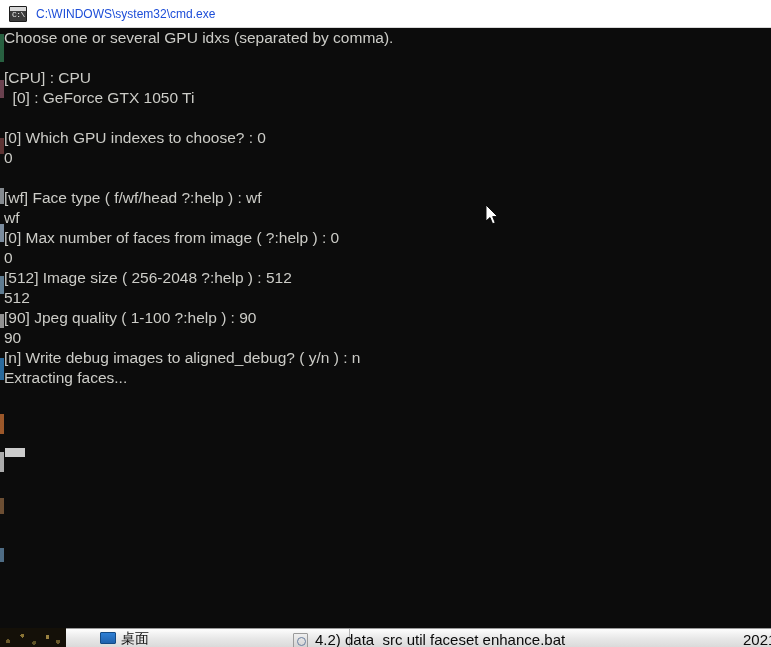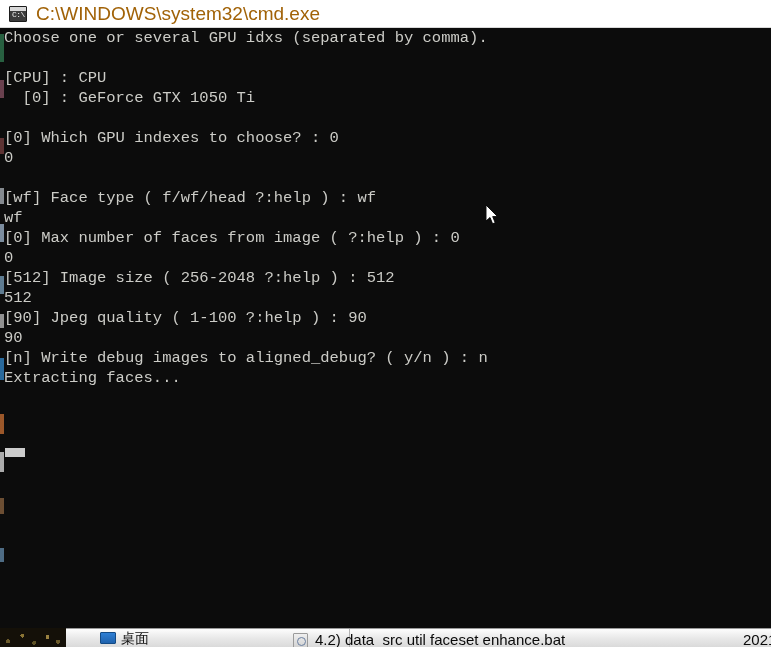--- a/index.html
+++ b/index.html
@@ -50,22 +50,22 @@
     position:absolute;
     left:2px; top:3px;
     font-family:"Liberation Mono", monospace;
     font-size:8px;
     line-height:10px;
     color:#f2f2f2;
     letter-spacing:-0.5px;
   }
   #titlebar-text {
     font-family:"Liberation Sans", sans-serif;
-    font-size:19px;
-    color:#a16207;
+    font-size:12px;
+    color:#1d4ed8;
     white-space:nowrap;
     line-height:28px;
   }
 
   
   #console {
     position:absolute;
     left:0; top:28px;
     width:771px; height:591px;
     background:#0c0c0c;
@@ -104,21 +104,21 @@
         #0c0c0c 486px,#0c0c0c 520px,
         #5a7d9a 520px,#5a7d9a 534px,
         #0c0c0c 534px,#0c0c0c 591px);
     opacity:0.85;
     pointer-events:none;
   }
 
   #console-text {
     position:absolute;
     left:4px; top:0;
-    font-family:Liberation Mono, monospace;
+    font-family:Liberation Sans, sans-serif;
     font-size:15.5px;
     line-height:20px;
     color:#ccccc7;
     white-space:pre;
     letter-spacing:0px;
   }
   #console-text .line { height:20px; }
   #console-text .blank { height:20px; }
 
   

